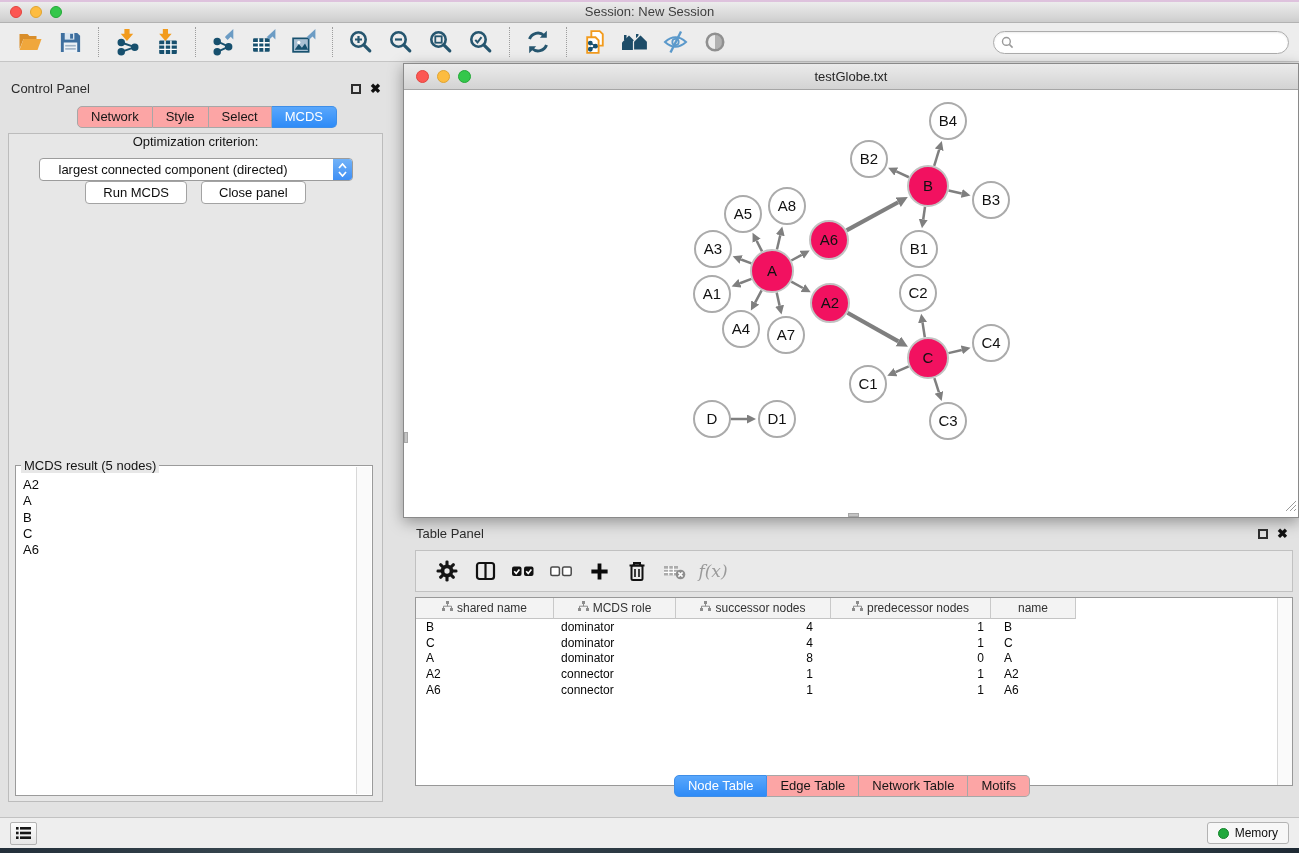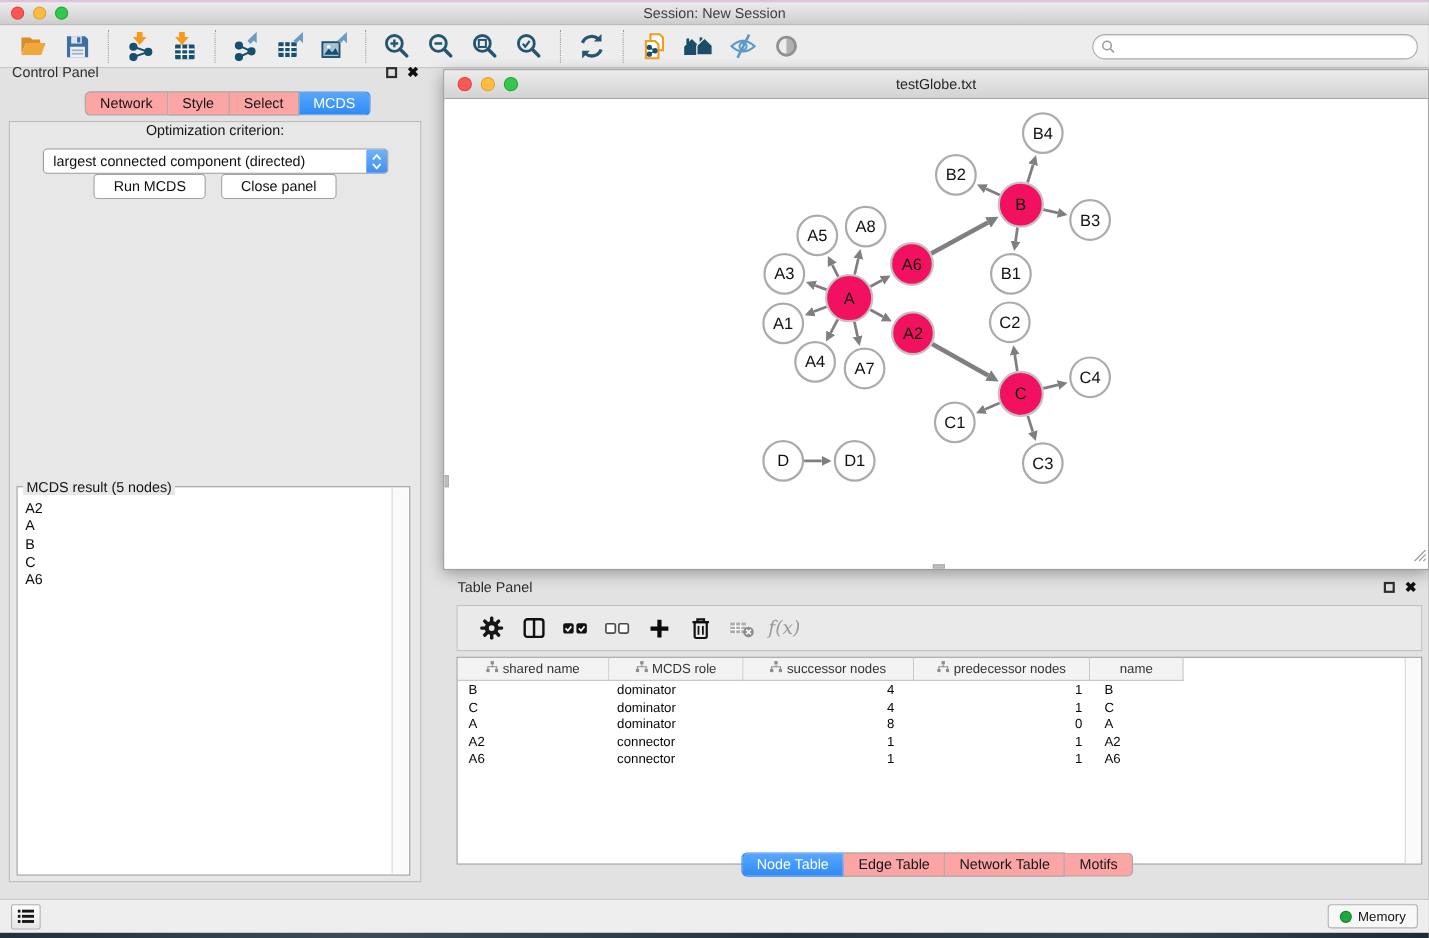--- a/index.html
+++ b/index.html
@@ -22,26 +22,26 @@
   
   .panel-header{height:27px;display:flex;align-items:center;padding:0 11px;font-size:13px;color:#2B2B2B}
   .ph-icons{margin-left:auto;display:flex;gap:9px;align-items:center}
   .float-ic{width:10px;height:10px;border:2px solid #2E2E2E;display:inline-block}
   .close-ic{font-size:13px;font-weight:bold;color:#101010;line-height:1}
   .tab{font-size:13px;padding:0 13px;background:#fca5a5;border:1px solid #A7A7A7;border-left:none;line-height:20px;height:22px;color:#161616;cursor:default;white-space:nowrap}
   .tab:first-child{border-left:1px solid #A7A7A7;border-radius:5px 0 0 5px}
   .tab:last-child{border-radius:0 5px 5px 0}
   .tab.active{background:linear-gradient(#59A7FC,#2E8BF7);border-color:#3E8EE8;color:#FFF}
   
-  .control-panel{position:absolute;left:0;top:52px;width:392px;bottom:36px}
+  .control-panel{position:absolute;left:0;top:75px;width:392px;bottom:36px}
   .cp-tabs{position:absolute;left:77px;top:31px;display:flex}
   .cp-content{position:absolute;left:8px;right:9px;top:58px;bottom:15px;background:#E7E7E7;border:1px solid #BCBCBC}
   .opt-label{margin-top:0;text-align:center;font-size:13px;color:#141414}
   .select-row{margin:9px auto 0;width:314px;height:23px;border:1px solid #9C9C9C;border-radius:4px;background:#FFF;display:flex;align-items:center;overflow:hidden}
-  .select-label{flex:1;font-size:13px;padding-left:9px;color:#0E0E0E;white-space:nowrap}
+  .select-label{flex:1;font-size:13px;padding-left:19px;color:#0E0E0E;white-space:nowrap}
   .stepper{width:19px;height:23px;background:linear-gradient(#74B4F8,#3C8DF4);display:flex;flex-direction:column;align-items:center;justify-content:center;gap:2px;border-radius:0 3px 3px 0}
   .btn-row{display:flex;justify-content:center;gap:14px;margin-top:0}
   .btn{height:23px;padding:0 17px;background:#FFF;border:1px solid #A3A3A3;border-radius:4px;font-size:13px;color:#0E0E0E;display:flex;align-items:center;font-family:"Liberation Sans",sans-serif}
   .result-box{position:absolute;left:6px;right:9px;top:331px;bottom:5px;border:1px solid #9B9B9B;background:#FFF}
   .result-legend{position:absolute;top:-8px;left:5px;background:#E7E7E7;padding:0 3px;font-size:13px;color:#141414}
   .listbox{position:absolute;left:1px;top:8px;right:16px;bottom:1px;background:#FFF;font-size:13px;color:#0A0A0A;padding-top:3px}
   .listbox .li{line-height:16.3px;padding-left:6px}
   .vscroll{position:absolute;top:0;right:0;bottom:0;width:15px;background:#FAFAFA;border-left:1px solid #D8D8D8}
   .result-box .vscroll{top:1px;right:1px;bottom:1px}
   

